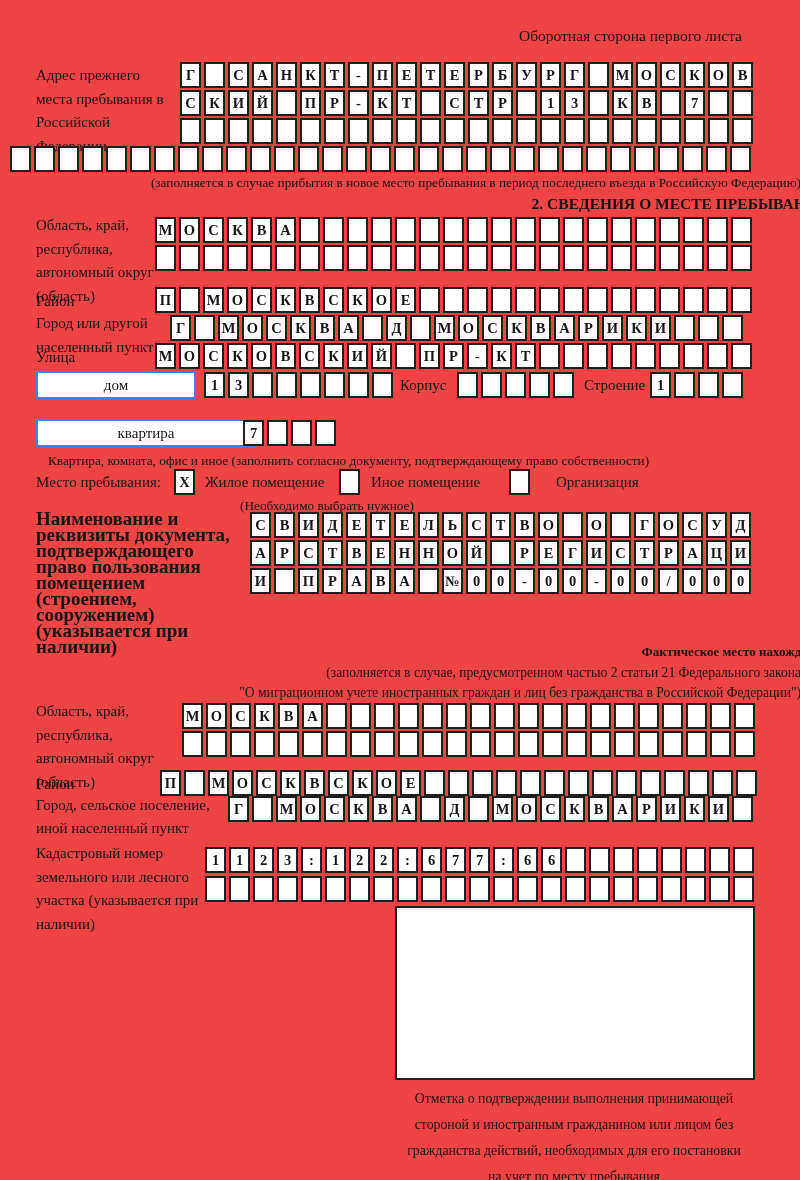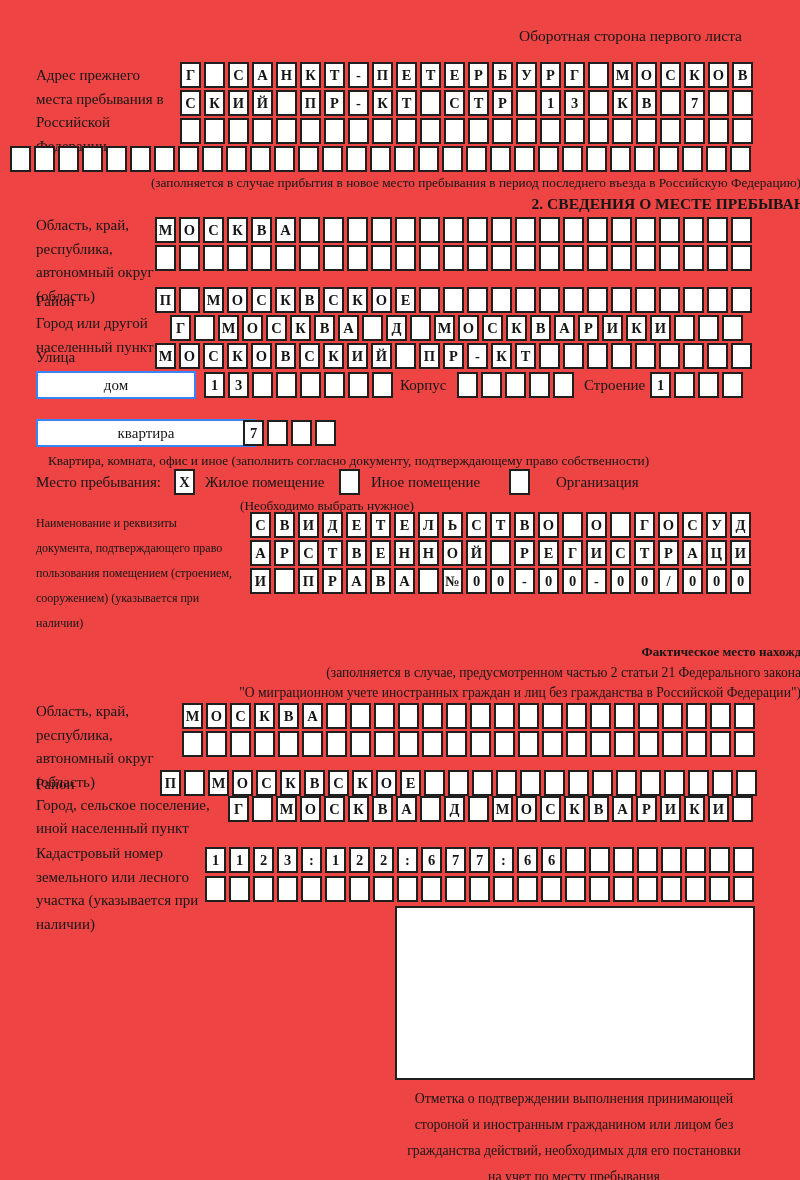--- a/index.html
+++ b/index.html
@@ -1,19 +1,19 @@
 <!DOCTYPE html>
 <html lang="ru"><head>
 <meta charset="utf-8">
 <style>
   html,body{margin:0;padding:0;background:#fff;}
   #page{position:relative;width:800px;height:1180px;background:#ef4444;
         font-family:"Liberation Serif",serif;color:#151515;overflow:hidden;}
   .lbl{position:absolute;font-size:15px;line-height:23.5px;}
-  .lbl2{position:absolute;font-size:12px;line-height:25px;}
+  .lbl2{position:absolute;font-size:19px;line-height:16px;font-weight:bold;}
   .note{position:absolute;font-size:13.3px;line-height:17px;}
   .center{left:1px;width:100%;text-align:right;}
   .bold{font-weight:700;padding-left:28px;}
   .row{position:absolute;display:flex;gap:3px;}
   .cell{box-sizing:border-box;flex:none;width:21px;height:26px;border:2px solid #1f1f1f;
         display:flex;align-items:center;justify-content:center;
         font-size:14.5px;font-weight:600;background:#fff;}
   .wbox{position:absolute;box-sizing:border-box;border:2px solid #3b82f6;height:28px;
         display:flex;align-items:center;justify-content:center;font-size:15px;background:#fff;}
   .stamp{position:absolute;box-sizing:border-box;border:2px solid #1f1f1f;background:#fff;}

